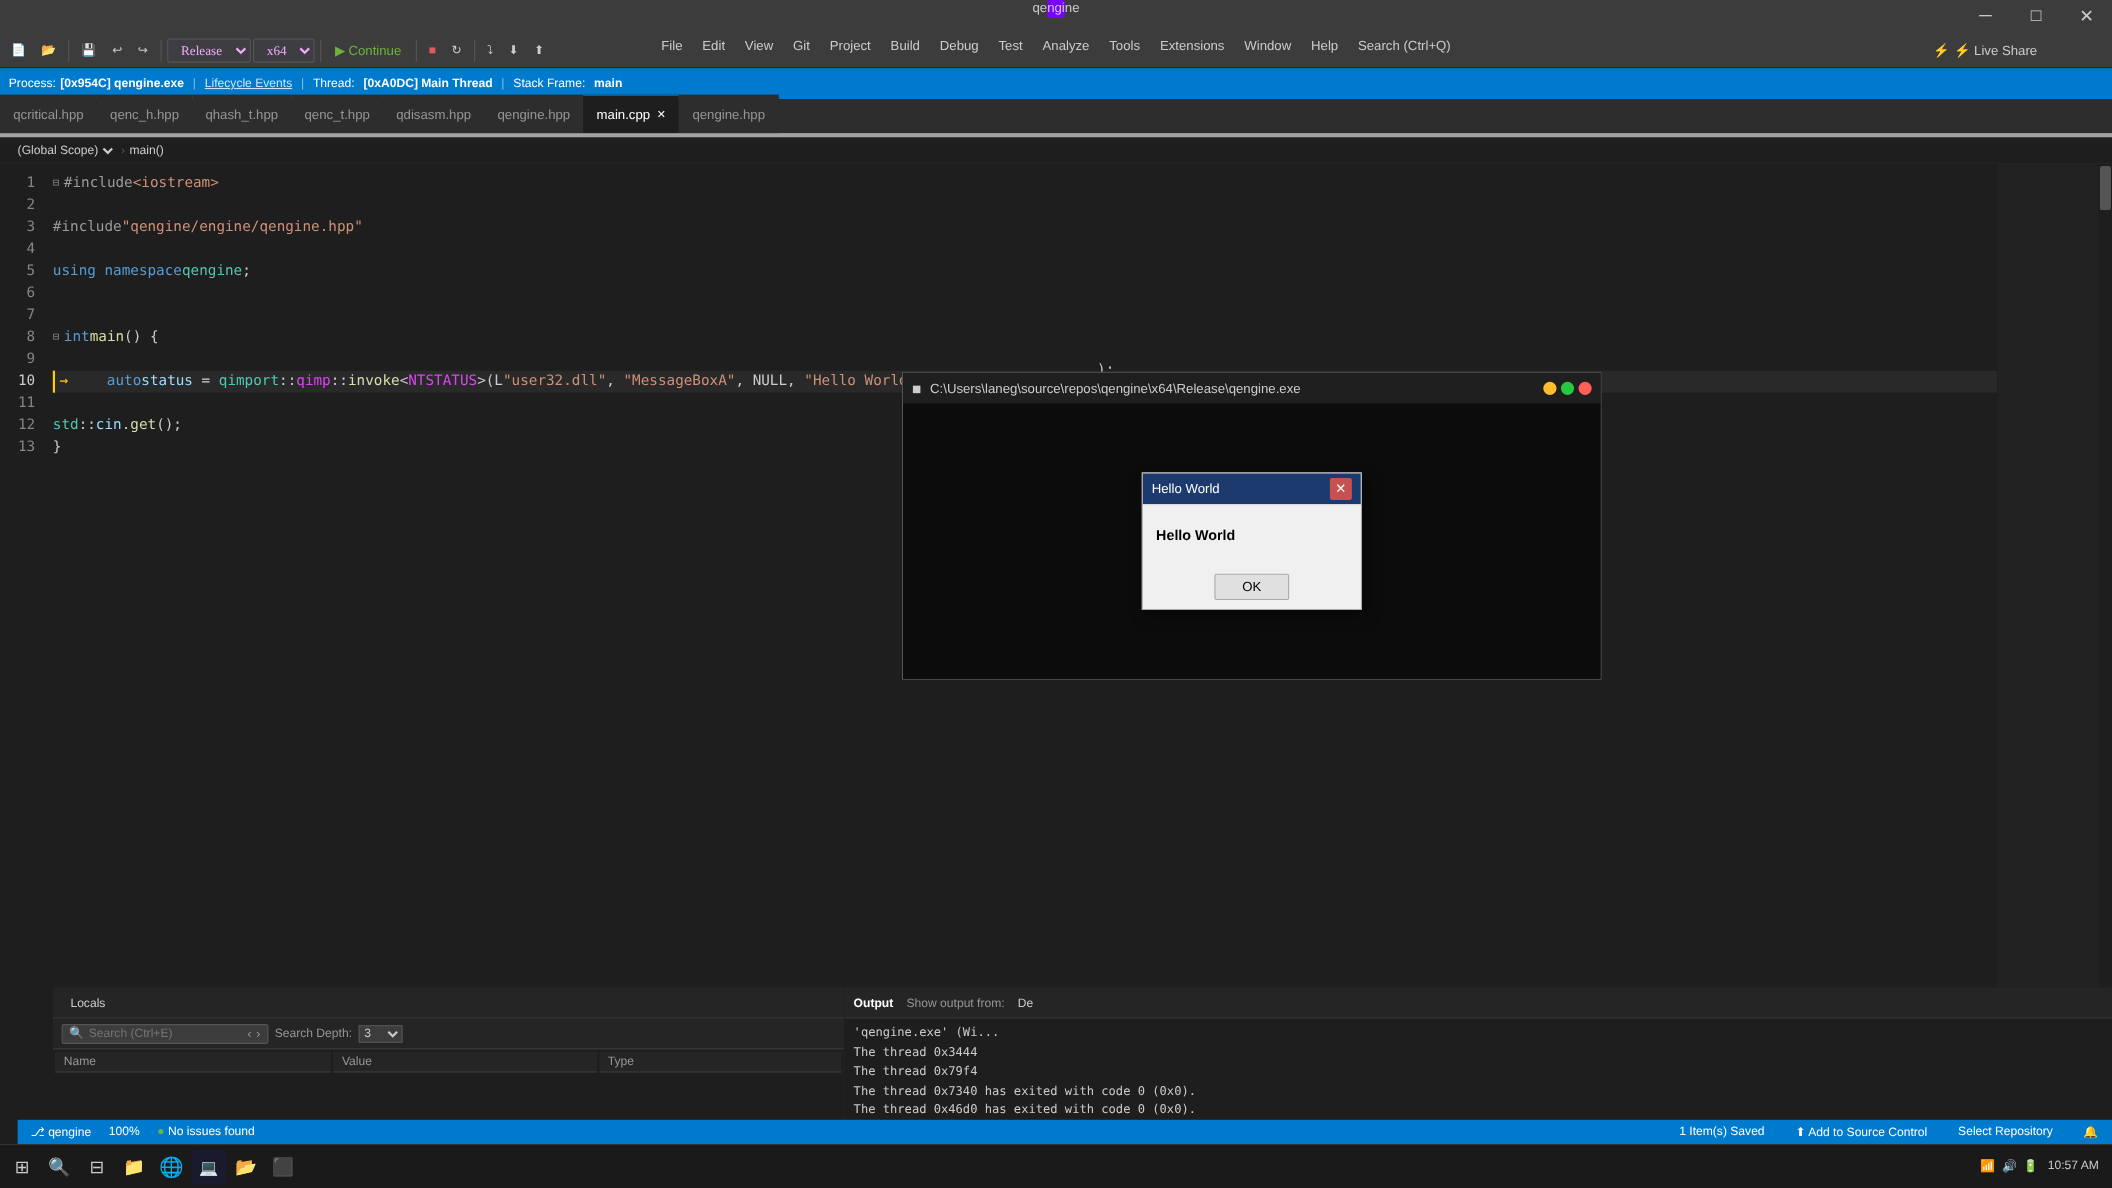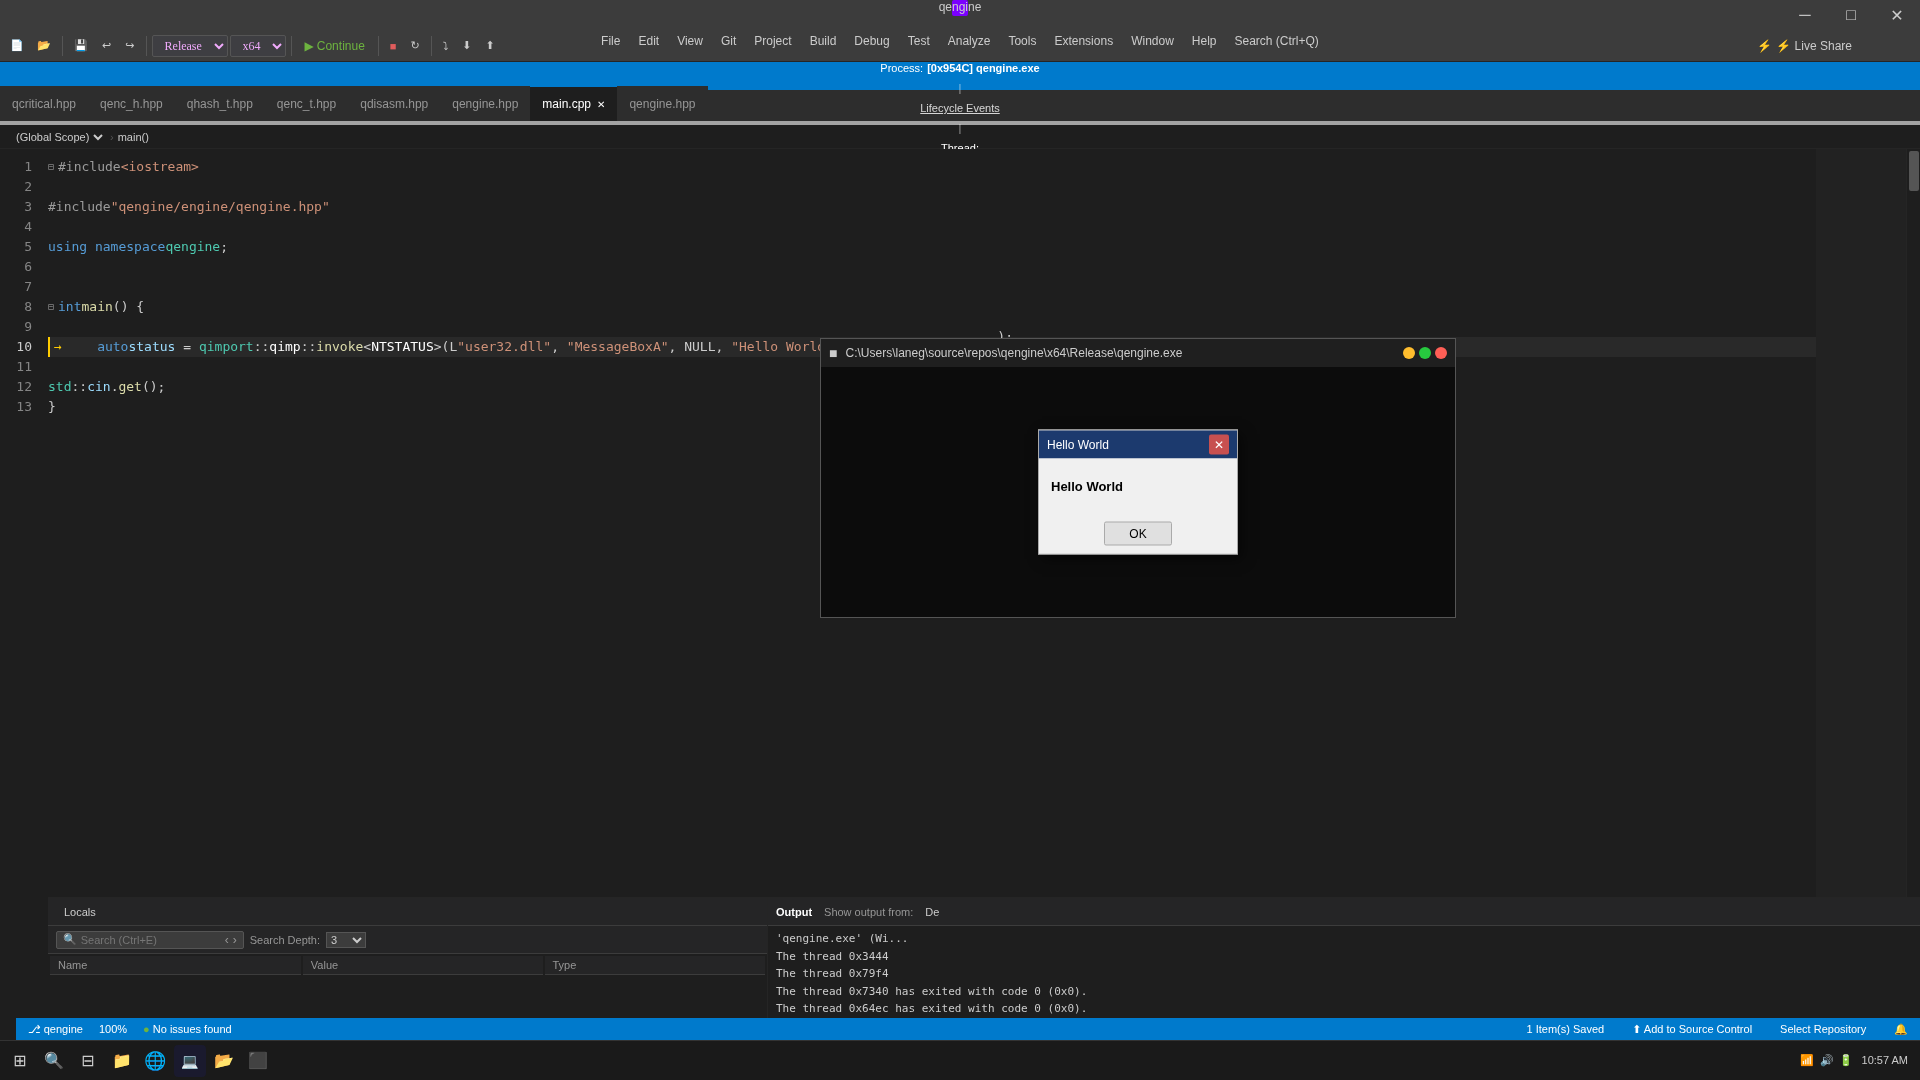--- a/index.html
+++ b/index.html
@@ -84,21 +84,20 @@
     
     #debug-bar {
       height: 28px;
       background: #007acc;
       display: flex;
       align-items: center;
       padding: 0 8px;
       gap: 8px;
       font-size: 11px;
       color: white;
-      flex-direction: column;
     }
     .debug-item { display: flex; align-items: center; gap: 4px; }
     .debug-sep { color: rgba(255,255,255,0.5); }
 
     
     #editor-tabs {
       height: 35px;
       background: #2d2d2d;
       display: flex;
       align-items: flex-end;
@@ -163,21 +162,21 @@
       line-height: 20px;
       overflow: auto;
       position: relative;
     }
     .code-line { height: 20px; display: flex; align-items: center; white-space: pre; }
     .code-line.active-line { background: rgba(255,255,255,0.05); }
     
     .kw { color: #569cd6; }
     .fn { color: #dcdcaa; }
     .str { color: #ce9178; }
-    .cls { color: #ffffff; }
+    .cls { color: #d946ef; }
     .ns { color: #4ec9b0; }
     .pp { color: #9b9b9b; }
     .inc { color: #ce9178; }
     .var { color: #9cdcfe; }
     .plain { color: #cccccc; }
 
     
     #editor-scrollbar {
       width: 14px;
       background: #1e1e1e;
@@ -668,21 +667,20 @@
       <div id="output-header">
         <span class="output-title">Output</span>
         <span style="font-size:11px;color:#969696;">Show output from:</span>
         <span style="font-size:11px;color:#cccccc;cursor:pointer;">De</span>
       </div>
       <div id="output-body">
         <div>'qengine.exe' (Wi...</div>
         <div>The thread 0x3444</div>
         <div>The thread 0x79f4</div>
         <div>The thread 0x7340 has exited with code 0 (0x0).</div>
-        <div>The thread 0x64ec has exited with code 0 (0x0).</div>
         <div>The thread 0x46d0 has exited with code 0 (0x0).</div>
       </div>
 
       <div style="height:28px; background:#252526; display:flex; align-items:center; padding:0 8px; gap:8px; border-top:1px solid #3c3c3c;">
         <span class="bottom-tab">Call Stack</span>
         <span class="bottom-tab">Breakpoints</span>
         <span class="bottom-tab">Exception Settings</span>
         <span class="bottom-tab">Command Window</span>
         <span class="bottom-tab">Immediate Window</span>
         <span class="bottom-tab active">Output</span>

